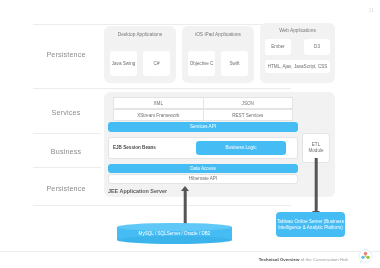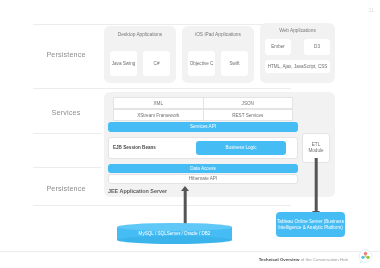--- a/index.html
+++ b/index.html
@@ -104,20 +104,21 @@
   <div class="pagenum">11</div>
 
   <div class="lane-rule" style="top:24px;"></div>
   <div class="lane-rule" style="top:88px;"></div>
   <div class="lane-rule short" style="top:133px;"></div>
   <div class="lane-rule short" style="top:167px;"></div>
   <div class="lane-rule" style="top:205px;"></div>
 
   <div class="lane-label" style="top:50px;">Persistence</div>
   <div class="lane-label" style="top:108px;">Services</div>
+  <div class="lane-label" style="top:147px;">Business</div>
   <div class="lane-label" style="top:184px;">Persistence</div>
 
   <div class="panel" style="left:104px;top:26px;width:72px;height:57px;">
     <div class="grp-title" style="top:6px;">Desktop Applications</div>
     <div class="box" style="left:6px;top:25px;width:27px;height:25px;">Java Swing</div>
     <div class="box" style="left:39px;top:25px;width:27px;height:25px;">C#</div>
   </div>
 
   <div class="panel" style="left:182px;top:26px;width:72px;height:57px;">
     <div class="grp-title" style="top:6px;">iOS iPad Applications</div>

